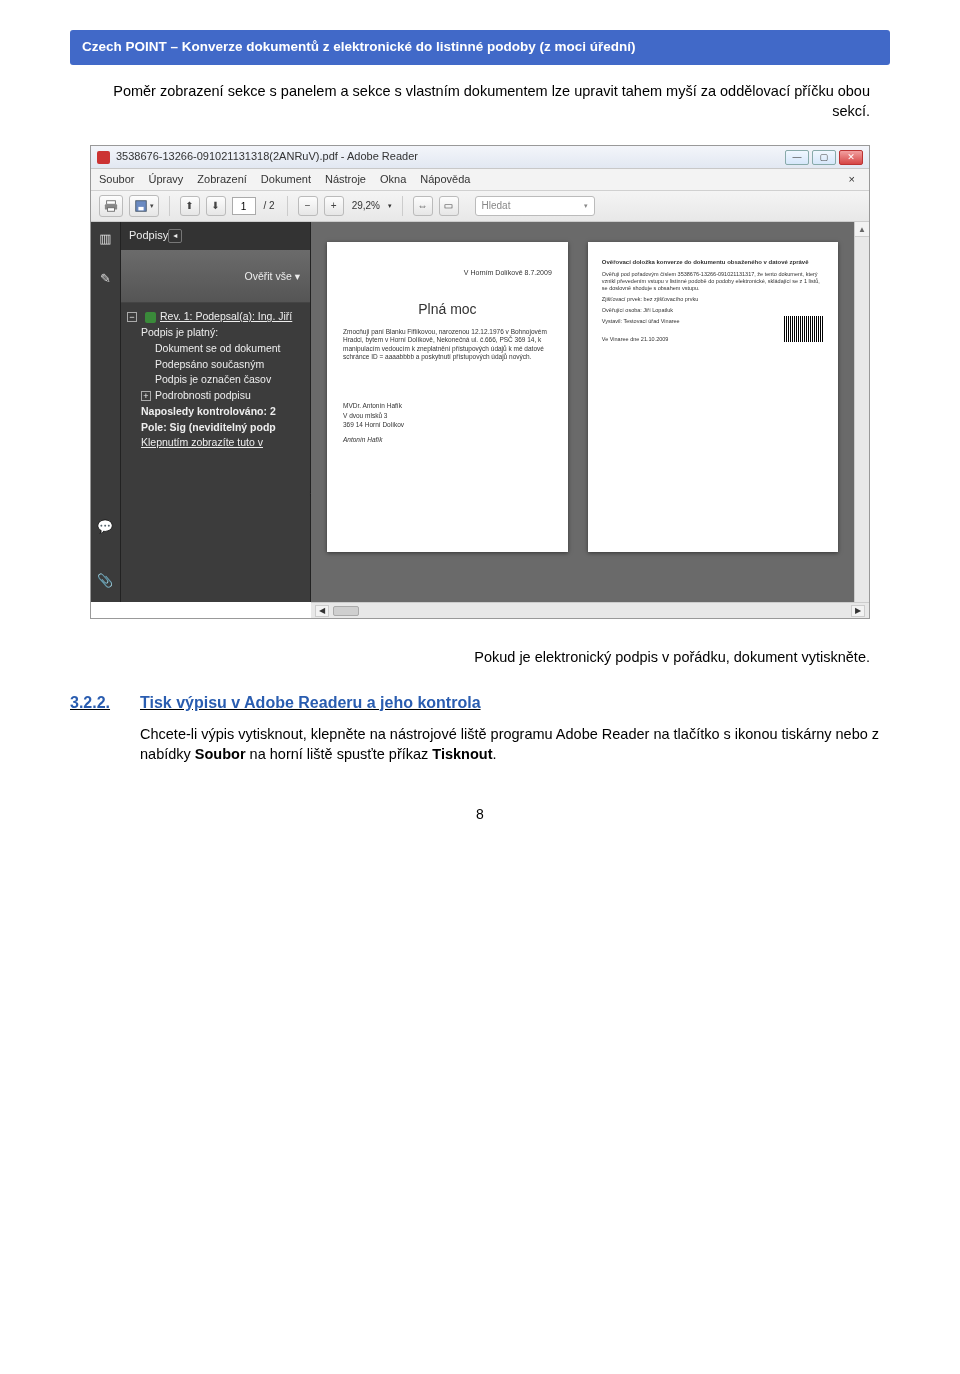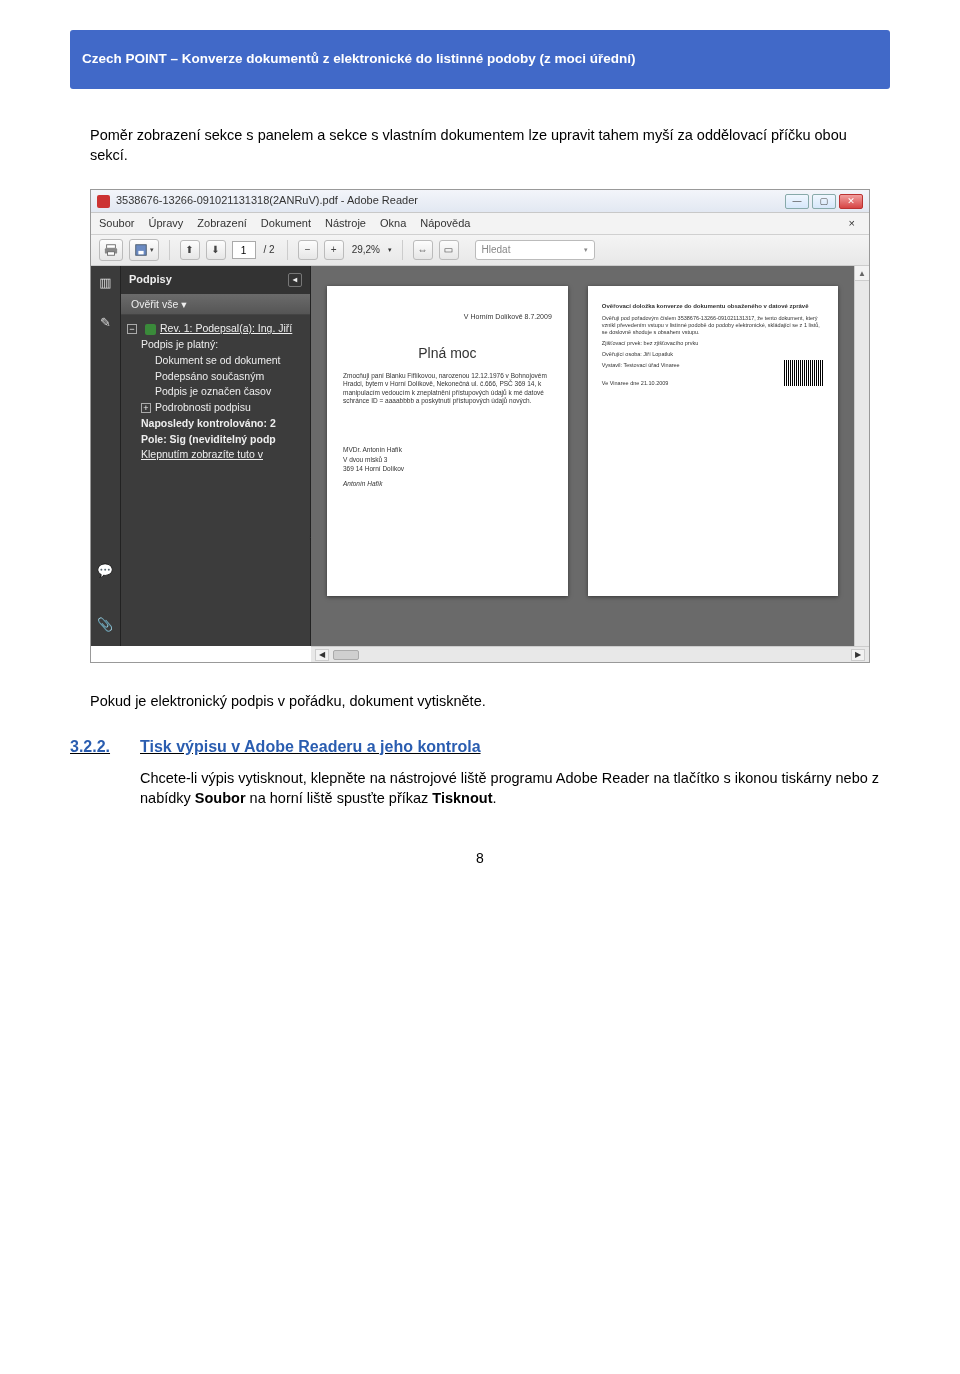--- a/index.html
+++ b/index.html
@@ -11,26 +11,26 @@
     padding: 30px 70px 40px 70px;
     color: #000;
     font-size: 14.5px;
     line-height: 1.4;
   }
   .header-bar {
     background: #4169c8;
     color: #fff;
     font-weight: bold;
     font-size: 13.5px;
-    padding: 20px 12px;
+    padding: 8px 12px;
     border-radius: 3px;
-    margin-bottom: 36px;
+    margin-bottom: 16px;
   }
   .body-text { margin: 0 20px 24px 20px; }
-  .body-text p { margin-bottom: 10px; }
+  .body-text p { margin-bottom: 10px; text-align: right; }
   .screenshot-wrap { margin: 0 20px 28px 20px; }
   .screenshot {
     border: 1px solid #999;
     background: #fff;
     width: 100%;
     font-size: 10px;
     font-family: "Segoe UI", Tahoma, sans-serif;
     color: #333;
   }
   .win-titlebar {
@@ -86,27 +86,27 @@
     padding-top:8px; gap:22px;
     border-right:1px solid #222;
   }
   .leftstrip .ls-ic { width:18px; height:18px; display:flex; align-items:center; justify-content:center; color:#ddd; font-size:13px; }
   .sig-panel {
     width: 190px; background:#3c3c3c; color:#eee;
     display:flex; flex-direction:column; font-size:10.5px;
     border-right:1px solid #222;
   }
   .sig-head {
-    display:flex; align-items:center; justify-content:space-between;
-    padding:6px 8px; background:#333; font-weight:bold; font-size:11px;
+    display:flex; align-items:center; 
+    padding:6px 8px; background:#333; font-weight:normal; font-size:11px;
   }
   .sig-head .collapse{ width:14px;height:14px;border:1px solid #777;border-radius:2px;display:flex;align-items:center;justify-content:center;font-size:8px;}
   .sig-verify {
     background: linear-gradient(#6b6b6b,#555);
-    padding:3px 10px; border-bottom:1px solid #444;
+    text-align:right; padding:19px 10px; border-bottom:1px solid #444;
   }
   .sig-tree { padding: 6px 4px 6px 6px; line-height:1.5; flex:1; overflow:hidden; }
   .sig-tree .row { white-space: nowrap; }
   .sig-tree .indent1 { padding-left: 14px; }
   .sig-tree .indent2 { padding-left: 28px; }
   .sig-tree .rev { display:flex; align-items:center; gap:4px; }
   .sig-ico { width:11px;height:11px;background:#3a8a3a;border-radius:2px;display:inline-block; }
   .sig-line.bold { font-weight:bold; }
   .sig-line.link { text-decoration: underline; }
   .plus { display:inline-block;width:10px;height:10px;border:1px solid #aaa;margin-right:4px;line-height:8px;text-align:center;font-size:9px; }

